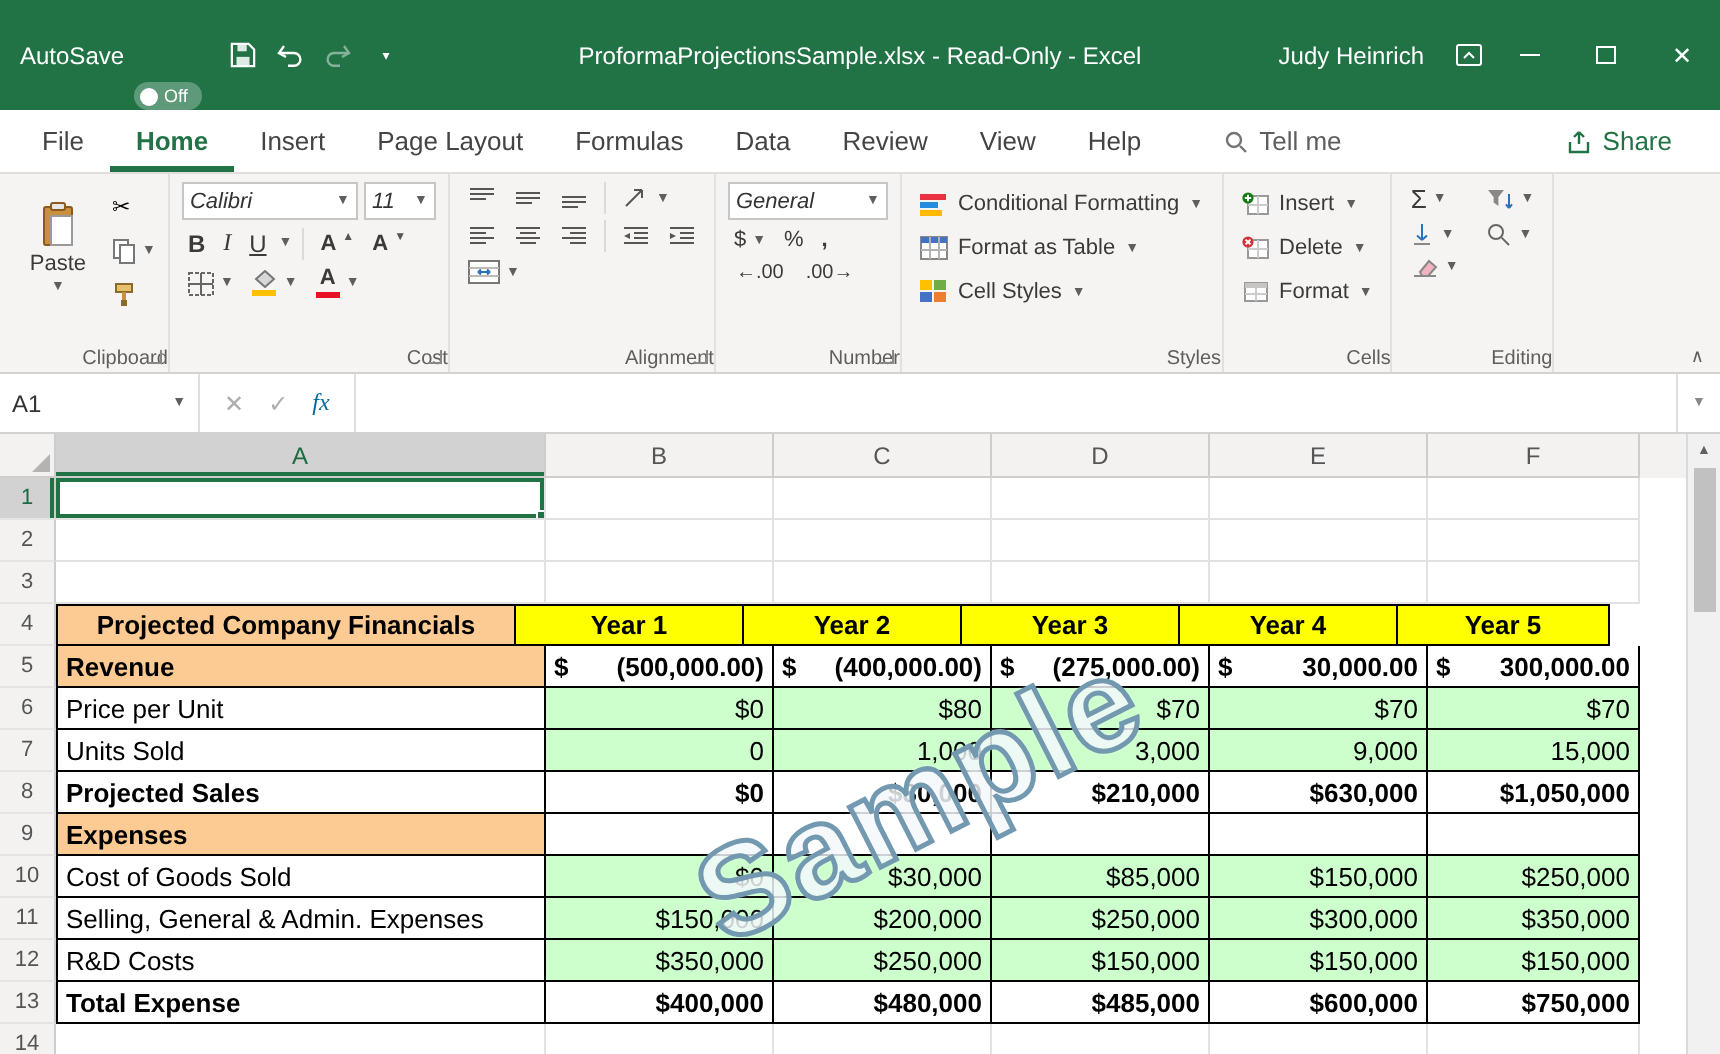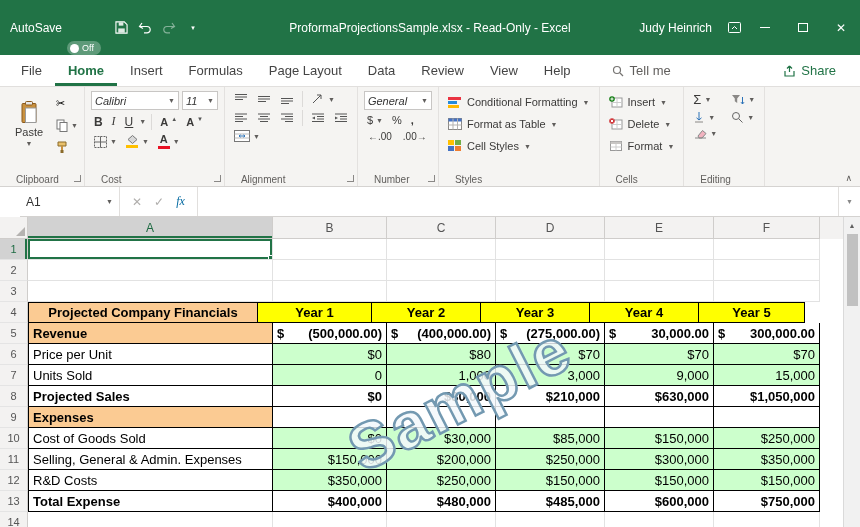--- a/index.html
+++ b/index.html
@@ -28,21 +28,21 @@
   .menubar{flex:0 0 32px;background:#fff;display:flex;align-items:center;font-size:13px;color:#444;border-bottom:1px solid #e1dfdd;padding:0 8px;}
   #menu-tabs{display:flex;height:100%;}
   .menu-tab{padding:0 13px;display:flex;align-items:center;height:100%;cursor:default;}
   .menu-tab.active{color:#217346;font-weight:bold;box-shadow:inset 0 -3px 0 #217346;}
   .tellme{display:flex;align-items:center;gap:6px;margin-left:28px;color:#605e5c;}
   .share{margin-left:auto;display:flex;align-items:center;gap:5px;color:#217346;padding-right:16px;}
 
   
   .ribbon{flex:0 0 100px;background:#f5f4f2;display:flex;border-bottom:1px solid #d5d3d1;position:relative;overflow:hidden;}
   .rgroup{position:relative;border-right:1px solid #e3e1df;padding:4px 6px 16px 6px;}
-  .rlabel{position:absolute;bottom:1px;left:16px;right:0;text-align:left;font-size:10px;color:#605e5c;}
+  .rlabel{position:absolute;bottom:1px;left:0;right:0;text-align:right;font-size:10px;color:#605e5c;}
   .launcher{position:absolute;right:3px;bottom:4px;width:7px;height:7px;border-right:1px solid #8a8886;border-bottom:1px solid #8a8886;}
   .r-row{display:flex;align-items:center;gap:3px;margin-bottom:3px;}
   .sbtn{display:flex;align-items:center;gap:3px;font-size:11px;color:#3b3a39;padding:1px 3px;border-radius:2px;}
   .car{font-size:7px;color:#605e5c;}
   .combo{background:#fff;border:1px solid #c8c6c4;font-size:11px;display:flex;align-items:center;height:19px;padding:0 3px;gap:4px;color:#333;font-style:italic;}
   .combo .car{margin-left:auto;}
   .vr{width:1px;height:16px;background:#dcdad8;margin:0 2px;}
   
   .clip{display:flex;gap:4px;}
   .paste-big{width:46px;display:flex;flex-direction:column;align-items:center;justify-content:center;gap:2px;font-size:11px;color:#3b3a39;}
@@ -57,21 +57,21 @@
   .colorbar{width:12px;height:3px;margin-top:1px;}
   .stack{display:flex;flex-direction:column;align-items:center;line-height:1;}
   
   .numbtn{font-size:10px;padding:1px 4px;color:#3b3a39;}
   
   .style-row{display:flex;align-items:center;gap:5px;font-size:11px;color:#3b3a39;height:22px;padding:0 3px;}
   .ed-grid{display:grid;grid-template-columns:auto auto;gap:2px 8px;align-items:center;}
   .collapse-ribbon{position:absolute;right:8px;bottom:3px;font-size:9px;color:#605e5c;}
 
   
-  .fbar{flex:0 0 30px;background:#fff;display:flex;align-items:stretch;border-bottom:1px solid #d4d2d0;margin-left:20px;}
+  .fbar{flex:0 0 30px;background:#fff;display:flex;align-items:stretch;border-bottom:1px solid #d4d2d0;}
   .namebox{width:100px;display:flex;align-items:center;padding:0 6px;font-size:12px;color:#333;border-right:1px solid #e1dfdd;}
   .namebox .car{margin-left:auto;}
   .fxbtns{display:flex;align-items:center;gap:12px;padding:0 12px;border-right:1px solid #e1dfdd;font-size:12px;}
   .fgray{color:#b0aeac;}
   .fx{font-family:"Liberation Serif",serif;font-style:italic;color:#0369a1;}
   .finput{flex:1;background:#fff;}
   .fexpand{width:22px;display:flex;align-items:center;justify-content:center;border-left:1px solid #e1dfdd;color:#888;font-size:7px;}
 
   
   .sheet{flex:1;position:relative;background:#fff;overflow:hidden;}
@@ -153,22 +153,22 @@
           <span>✕</span>
         </div>
     </div>
   </div>
 
   <div class="menubar">
     <div id="menu-tabs">
         <div class="menu-tab">File</div>
         <div class="menu-tab active">Home</div>
         <div class="menu-tab">Insert</div>
+        <div class="menu-tab">Page Layout</div>
         <div class="menu-tab">Formulas</div>
-        <div class="menu-tab">Page Layout</div>
         <div class="menu-tab">Data</div>
         <div class="menu-tab">Review</div>
         <div class="menu-tab">View</div>
         <div class="menu-tab">Help</div>
       </div>
     <div class="tellme">
       <svg width="12" height="12" viewBox="0 0 12 12">
           <circle cx="5" cy="5" r="3.5" fill="none" stroke="#767472" stroke-width="1.2"></circle>
           <path d="M8 8l3 3" stroke="#767472" stroke-width="1.2"></path>
         </svg>
@@ -339,21 +339,21 @@
             </svg>
             <span class="car">▼</span>
           </span>
       </div>
       <div class="rlabel">Alignment</div>
       <div class="launcher"></div>
     </div>
 
     <div class="rgroup">
       <div class="r-row">
-        <div class="combo" style="width:68px">
+        <div class="combo" style="width:80px">
           <span>General</span>
             <span class="car">▼</span>
         </div>
       </div>
       <div class="r-row">
         <span class="sbtn">
             <span>$</span>
             <span class="car">▼</span>
           </span>
         <span class="sbtn">

